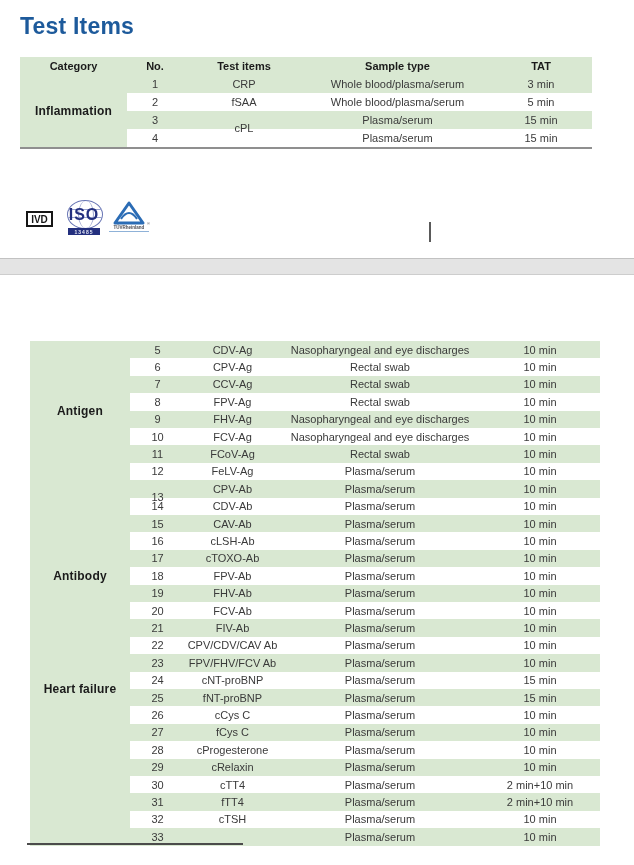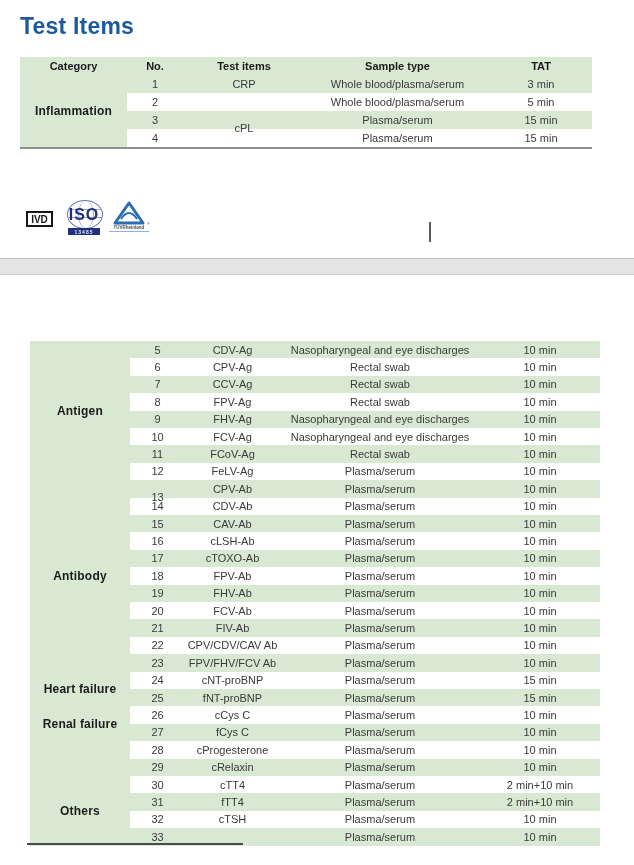--- a/index.html
+++ b/index.html
@@ -77,20 +77,21 @@
     <div class="cell hdr" style="left: 107px; width: 56px; top: 0px; height: 18px;">No.</div>
     <div class="cell hdr" style="left: 163px; width: 122px; top: 0px; height: 18px;">Test items</div>
     <div class="cell hdr" style="left: 285px; width: 185px; top: 0px; height: 18px;">Sample type</div>
     <div class="cell hdr" style="left: 470px; width: 102px; top: 0px; height: 18px;">TAT</div>
     <div class="cat-label" style="left: 0px; width: 107px; top: 18px; height: 72px;">Inflammation</div>
     <div class="cell" style="left: 107px; width: 56px; top: 18px; height: 18px;">1</div>
     <div class="cell" style="left: 163px; width: 122px; top: 18px; height: 18px;">CRP</div>
     <div class="cell" style="left: 285px; width: 185px; top: 18px; height: 18px;">Whole blood/plasma/serum</div>
     <div class="cell" style="left: 470px; width: 102px; top: 18px; height: 18px;">3 min</div>
     <div class="cell" style="left: 107px; width: 56px; top: 36px; height: 18px;">2</div>
+    <div class="cell" style="left: 163px; width: 122px; top: 36px; height: 18px;">fSAA</div>
     <div class="cell" style="left: 285px; width: 185px; top: 36px; height: 18px;">Whole blood/plasma/serum</div>
     <div class="cell" style="left: 470px; width: 102px; top: 36px; height: 18px;">5 min</div>
     <div class="cell" style="left: 107px; width: 56px; top: 54px; height: 18px;">3</div>
     <div class="cell" style="left: 163px; width: 122px; top: 54px; height: 34px;">cPL</div>
     <div class="cell" style="left: 285px; width: 185px; top: 54px; height: 18px;">Plasma/serum</div>
     <div class="cell" style="left: 470px; width: 102px; top: 54px; height: 18px;">15 min</div>
     <div class="cell" style="left: 107px; width: 56px; top: 72px; height: 18px;">4</div>
     <div class="cell" style="left: 285px; width: 185px; top: 72px; height: 18px;">Plasma/serum</div>
     <div class="cell" style="left: 470px; width: 102px; top: 72px; height: 18px;">15 min</div>
   </div>
@@ -134,22 +135,20 @@
     <div class="bgrow" style="top: 313.2px; height: 17.4px;"></div>
     <div class="bgrow" style="top: 348px; height: 17.4px;"></div>
     <div class="bgrow" style="top: 382.8px; height: 17.4px;"></div>
     <div class="bgrow" style="top: 417.6px; height: 17.4px;"></div>
     <div class="bgrow" style="top: 452.4px; height: 17.4px;"></div>
     <div class="bgrow" style="top: 487.2px; height: 17.4px;"></div>
     <div class="catcol" style="width: 100px; height: 504.6px;"></div>
     <div class="cat-label" style="left: 0px; width: 100px; top: 139.2px; height: 191.4px;">Antibody</div>
     <div class="cat-label" style="left: 0px; width: 100px; top: 0px; height: 139.2px;">Antigen</div>
     <div class="cat-label" style="left: 0px; width: 100px; top: 330.6px; height: 34.8px;">Heart failure</div>
-    <div class="cat-label" style="left: 0px; width: 100px; top: 365.4px; height: 34.8px;">Renal failure</div>
-    <div class="cat-label" style="left: 0px; width: 100px; top: 435px; height: 69.6px;">Others</div>
     <div class="cell" style="left: 100px; width: 55px; top: 0px; height: 17.4px;">5</div>
     <div class="cell" style="left: 155px; width: 95px; top: 0px; height: 17.4px;">CDV-Ag</div>
     <div class="cell" style="left: 250px; width: 200px; top: 0px; height: 17.4px;">Nasopharyngeal and eye discharges</div>
     <div class="cell" style="left: 450px; width: 120px; top: 0px; height: 17.4px;">10 min</div>
     <div class="cell" style="left: 100px; width: 55px; top: 17.4px; height: 17.4px;">6</div>
     <div class="cell" style="left: 155px; width: 95px; top: 17.4px; height: 17.4px;">CPV-Ag</div>
     <div class="cell" style="left: 250px; width: 200px; top: 17.4px; height: 17.4px;">Rectal swab</div>
     <div class="cell" style="left: 450px; width: 120px; top: 17.4px; height: 17.4px;">10 min</div>
     <div class="cell" style="left: 100px; width: 55px; top: 34.8px; height: 17.4px;">7</div>
     <div class="cell" style="left: 155px; width: 95px; top: 34.8px; height: 17.4px;">CCV-Ag</div>

